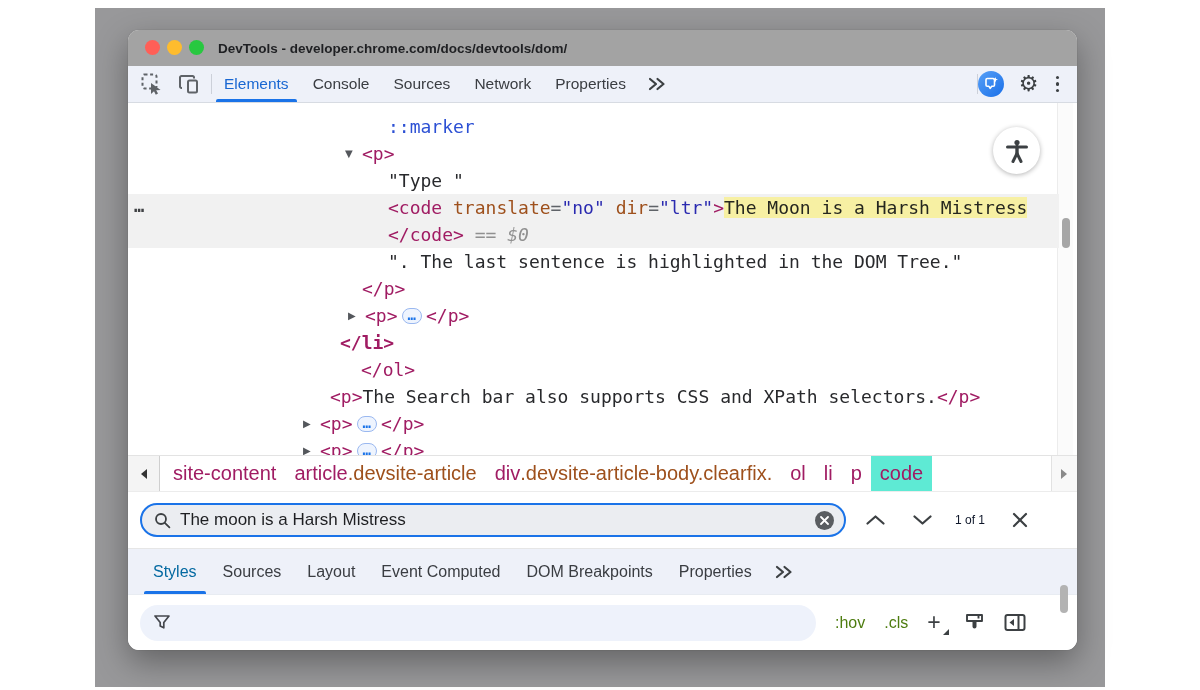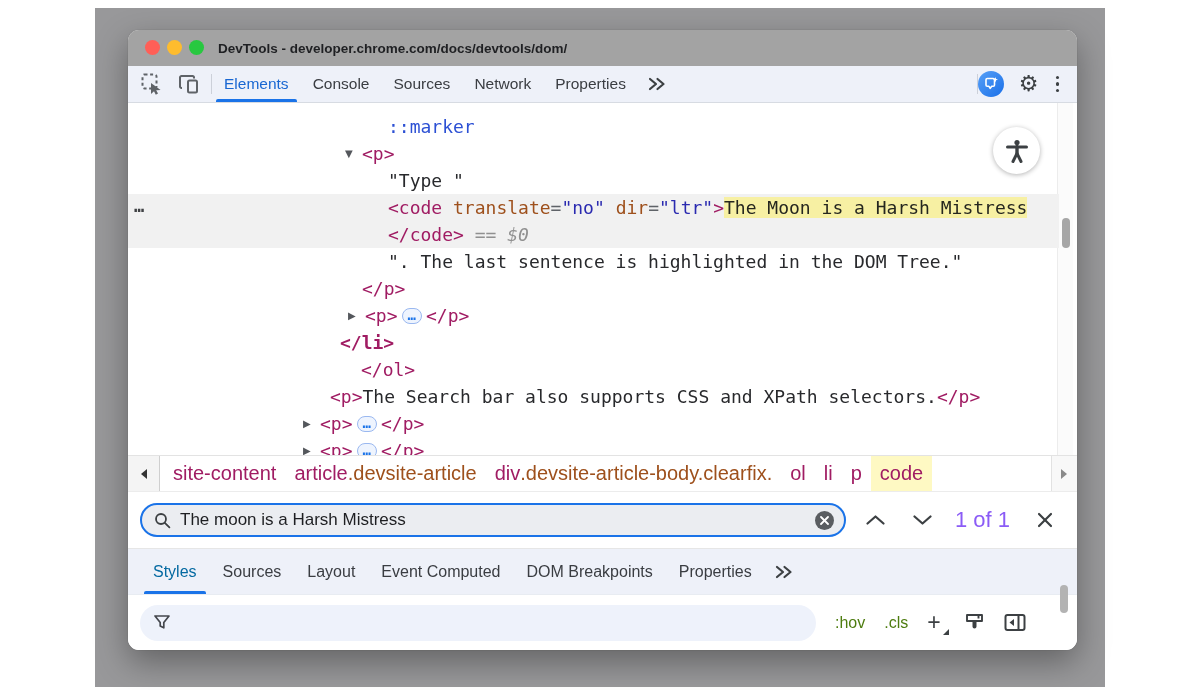--- a/index.html
+++ b/index.html
@@ -74,37 +74,37 @@
 
   
   .crumbbar { position:relative; height:37px; border-top:1px solid #e3e3e3; border-bottom:1px solid #ececec;
               background:#fff; display:flex; align-items:stretch; font-size:20px; }
   .crumb-nav { width:32px; display:flex; align-items:center; justify-content:center;
                background:#f4f4f4; border-right:1px solid #cfcfcf; cursor:pointer; }
   .crumb-nav.right { margin-left:auto; width:26px; background:#f8f8f8;
                      border-left:1px solid #e2e2e2; border-right:none; }
   .crumbs { display:flex; align-items:stretch; overflow:hidden; padding-left:4px; }
   .crumb { display:flex; align-items:center; padding:0 9px; white-space:nowrap; cursor:pointer; }
-  .crumb.selected { background:#fef9c3; }
+  .crumb.selected { background:#5eead4; }
   .ck-tag { color:#a01c63; } .ck-cls { color:#9e501c; }
 
   
   .searchrow { height:57px; background:#fff; border-bottom:1px solid #e6e6e6;
                display:flex; align-items:center; padding:0 12px; }
   .search-pill { flex:0 0 706px; height:34px; border-radius:17px; background:#ebedf1;
                  border:2px solid #1a73e8; display:flex; align-items:center;
                  padding:0 10px 0 12px; gap:9px; }
   .search-pill input { flex:1; border:none; outline:none; background:transparent;
                        font-size:17px; color:#1e1f22; font-family:"Liberation Sans",sans-serif; }
   .clear-btn { width:19px; height:19px; border-radius:50%; background:#5a5d61; display:flex;
                align-items:center; justify-content:center; cursor:pointer; flex:0 0 19px; }
   .srch-btn { width:26px; display:flex; align-items:center; justify-content:center;
               cursor:pointer; height:30px; }
   .chev-up { margin-left:16px; } .chev-down { margin-left:21px; }
-  .result-count { margin:0 20px 0 20px; font-size:22px; color:#8b5cf6; white-space:nowrap; }
+  .result-count { margin:0 20px 0 20px; font-size:12px; color:#0f172a; white-space:nowrap; }
   .close-btn { margin-left:2px; }
 
   
   .sidetabs { height:46px; background:#eef1f9; display:flex; align-items:stretch;
               padding-left:12px; border-bottom:1px solid #e8ecf2; }
   .sidetabs .tab { line-height:45px; font-size:16px; padding:0 13px; }
   .sidetabs .tab.active { color:#0369a1; }
 
   
   .filterrow { position:relative; height:55px; background:#fff; display:flex; align-items:center;

